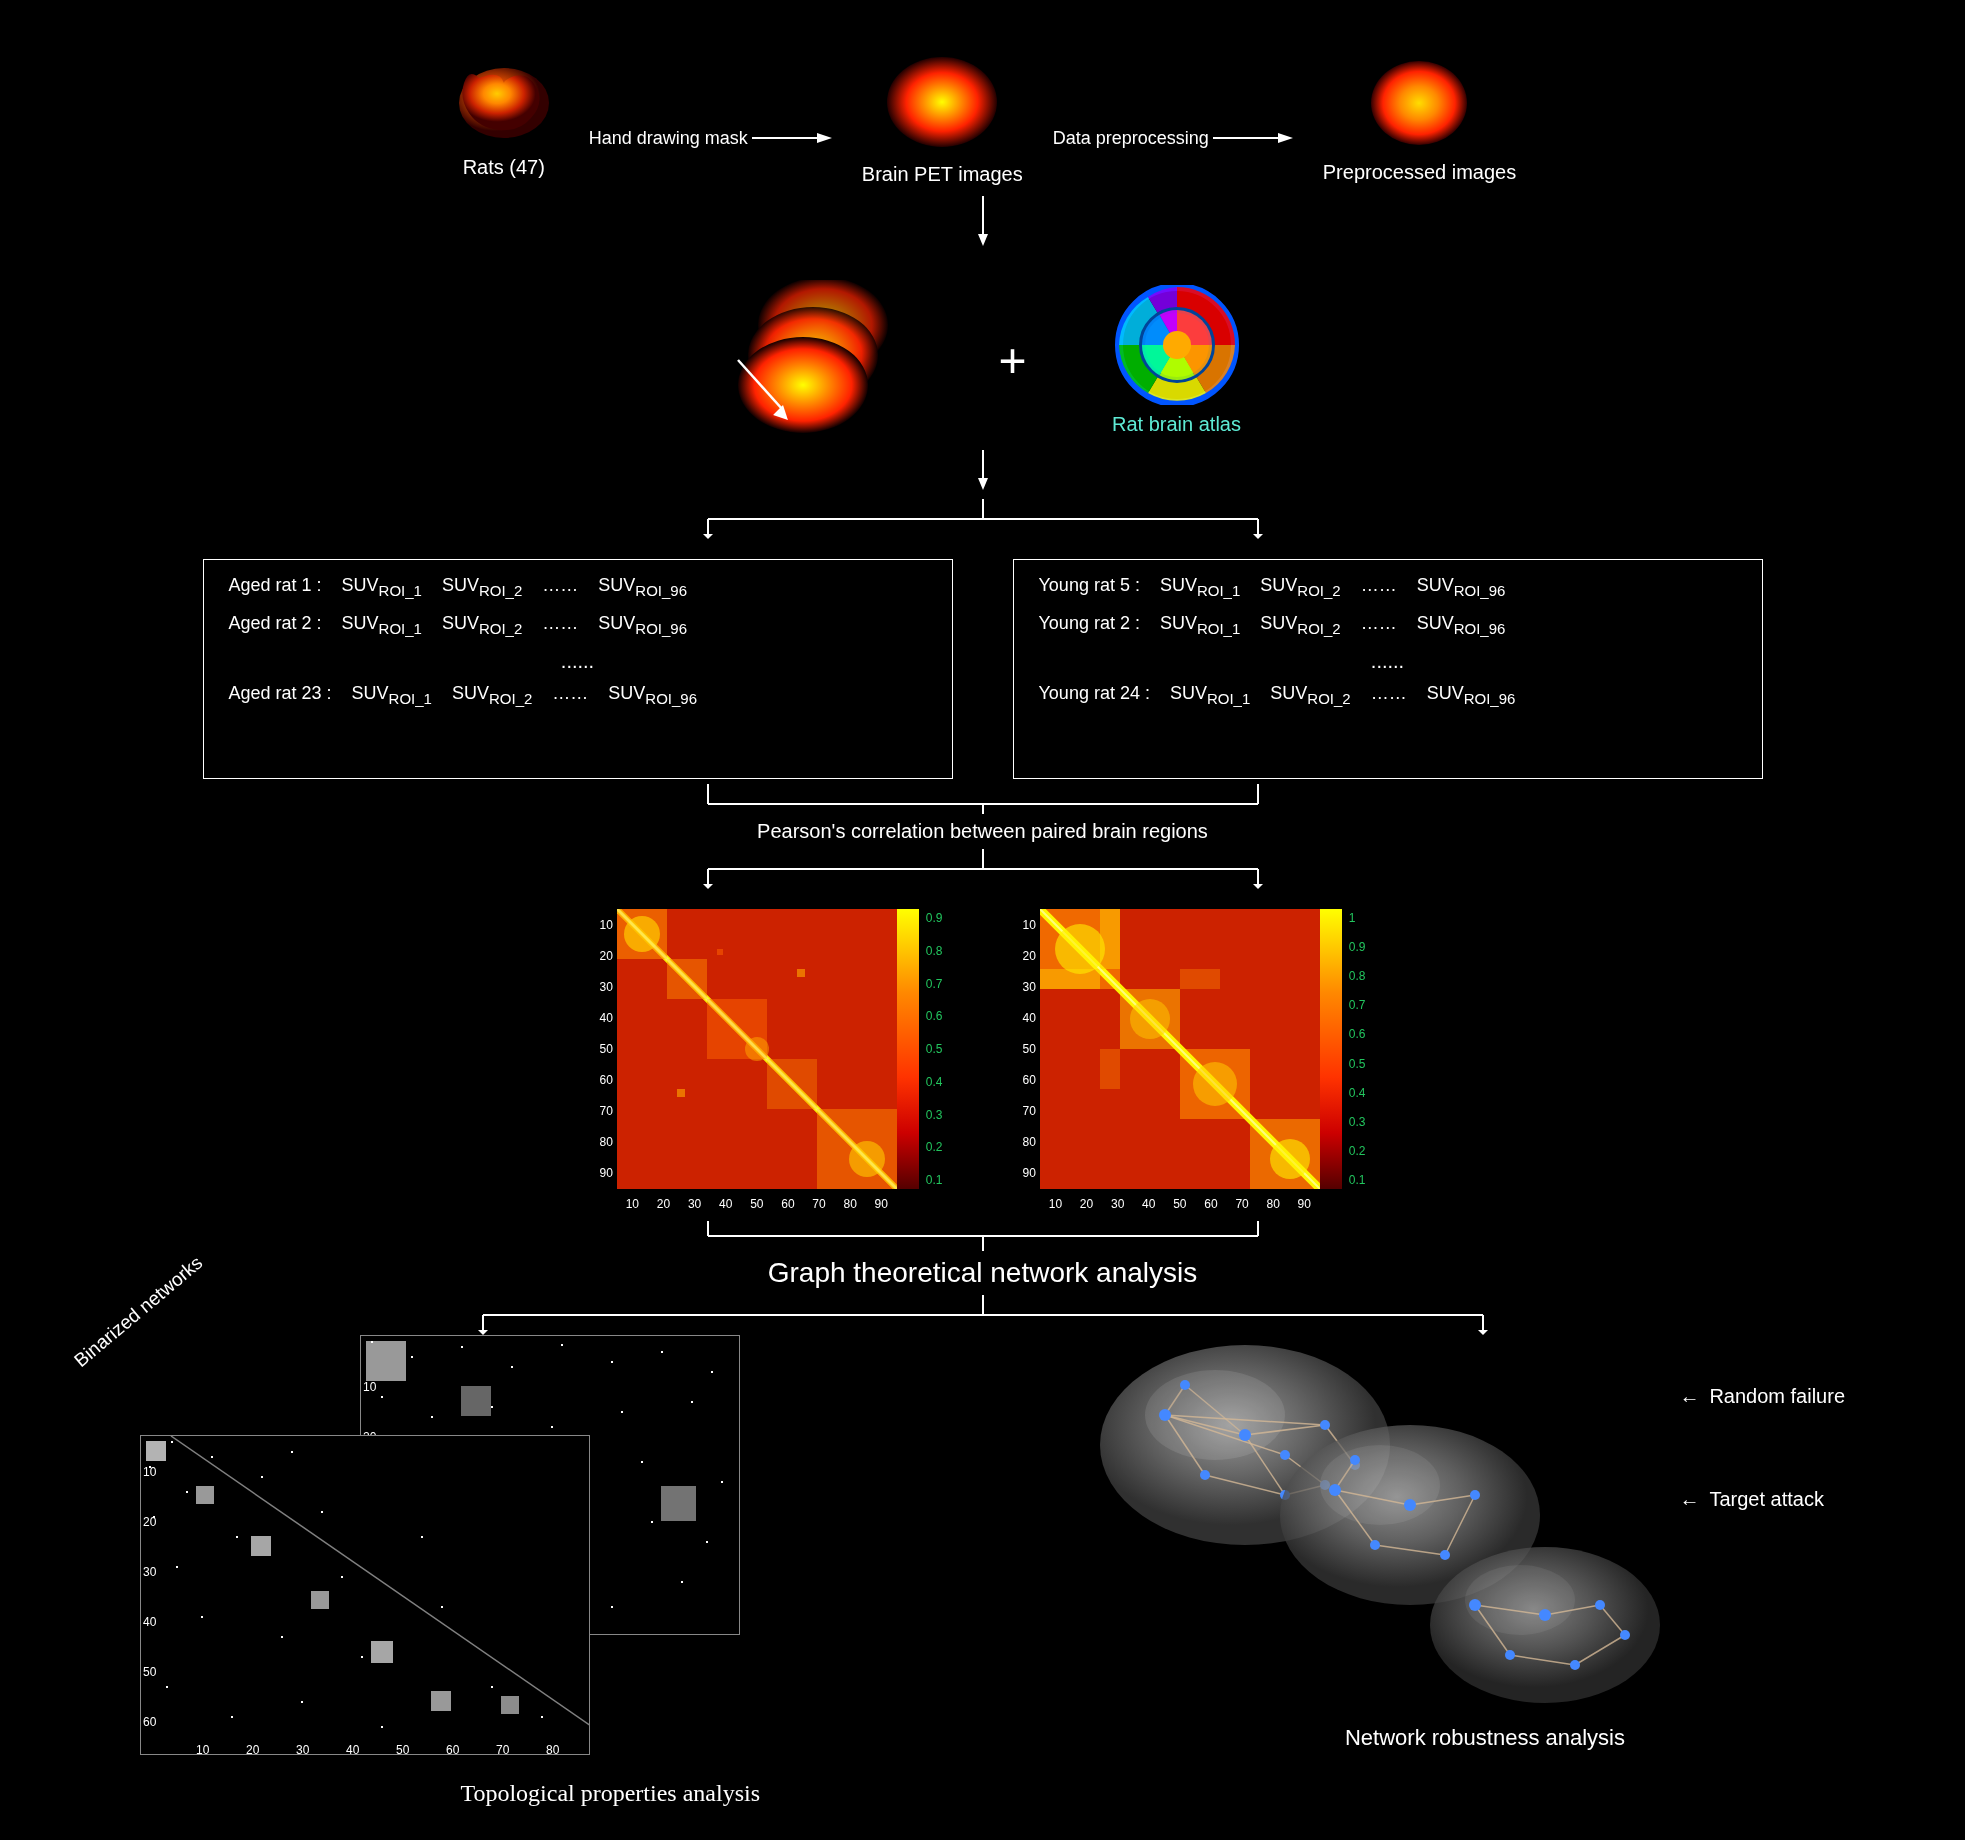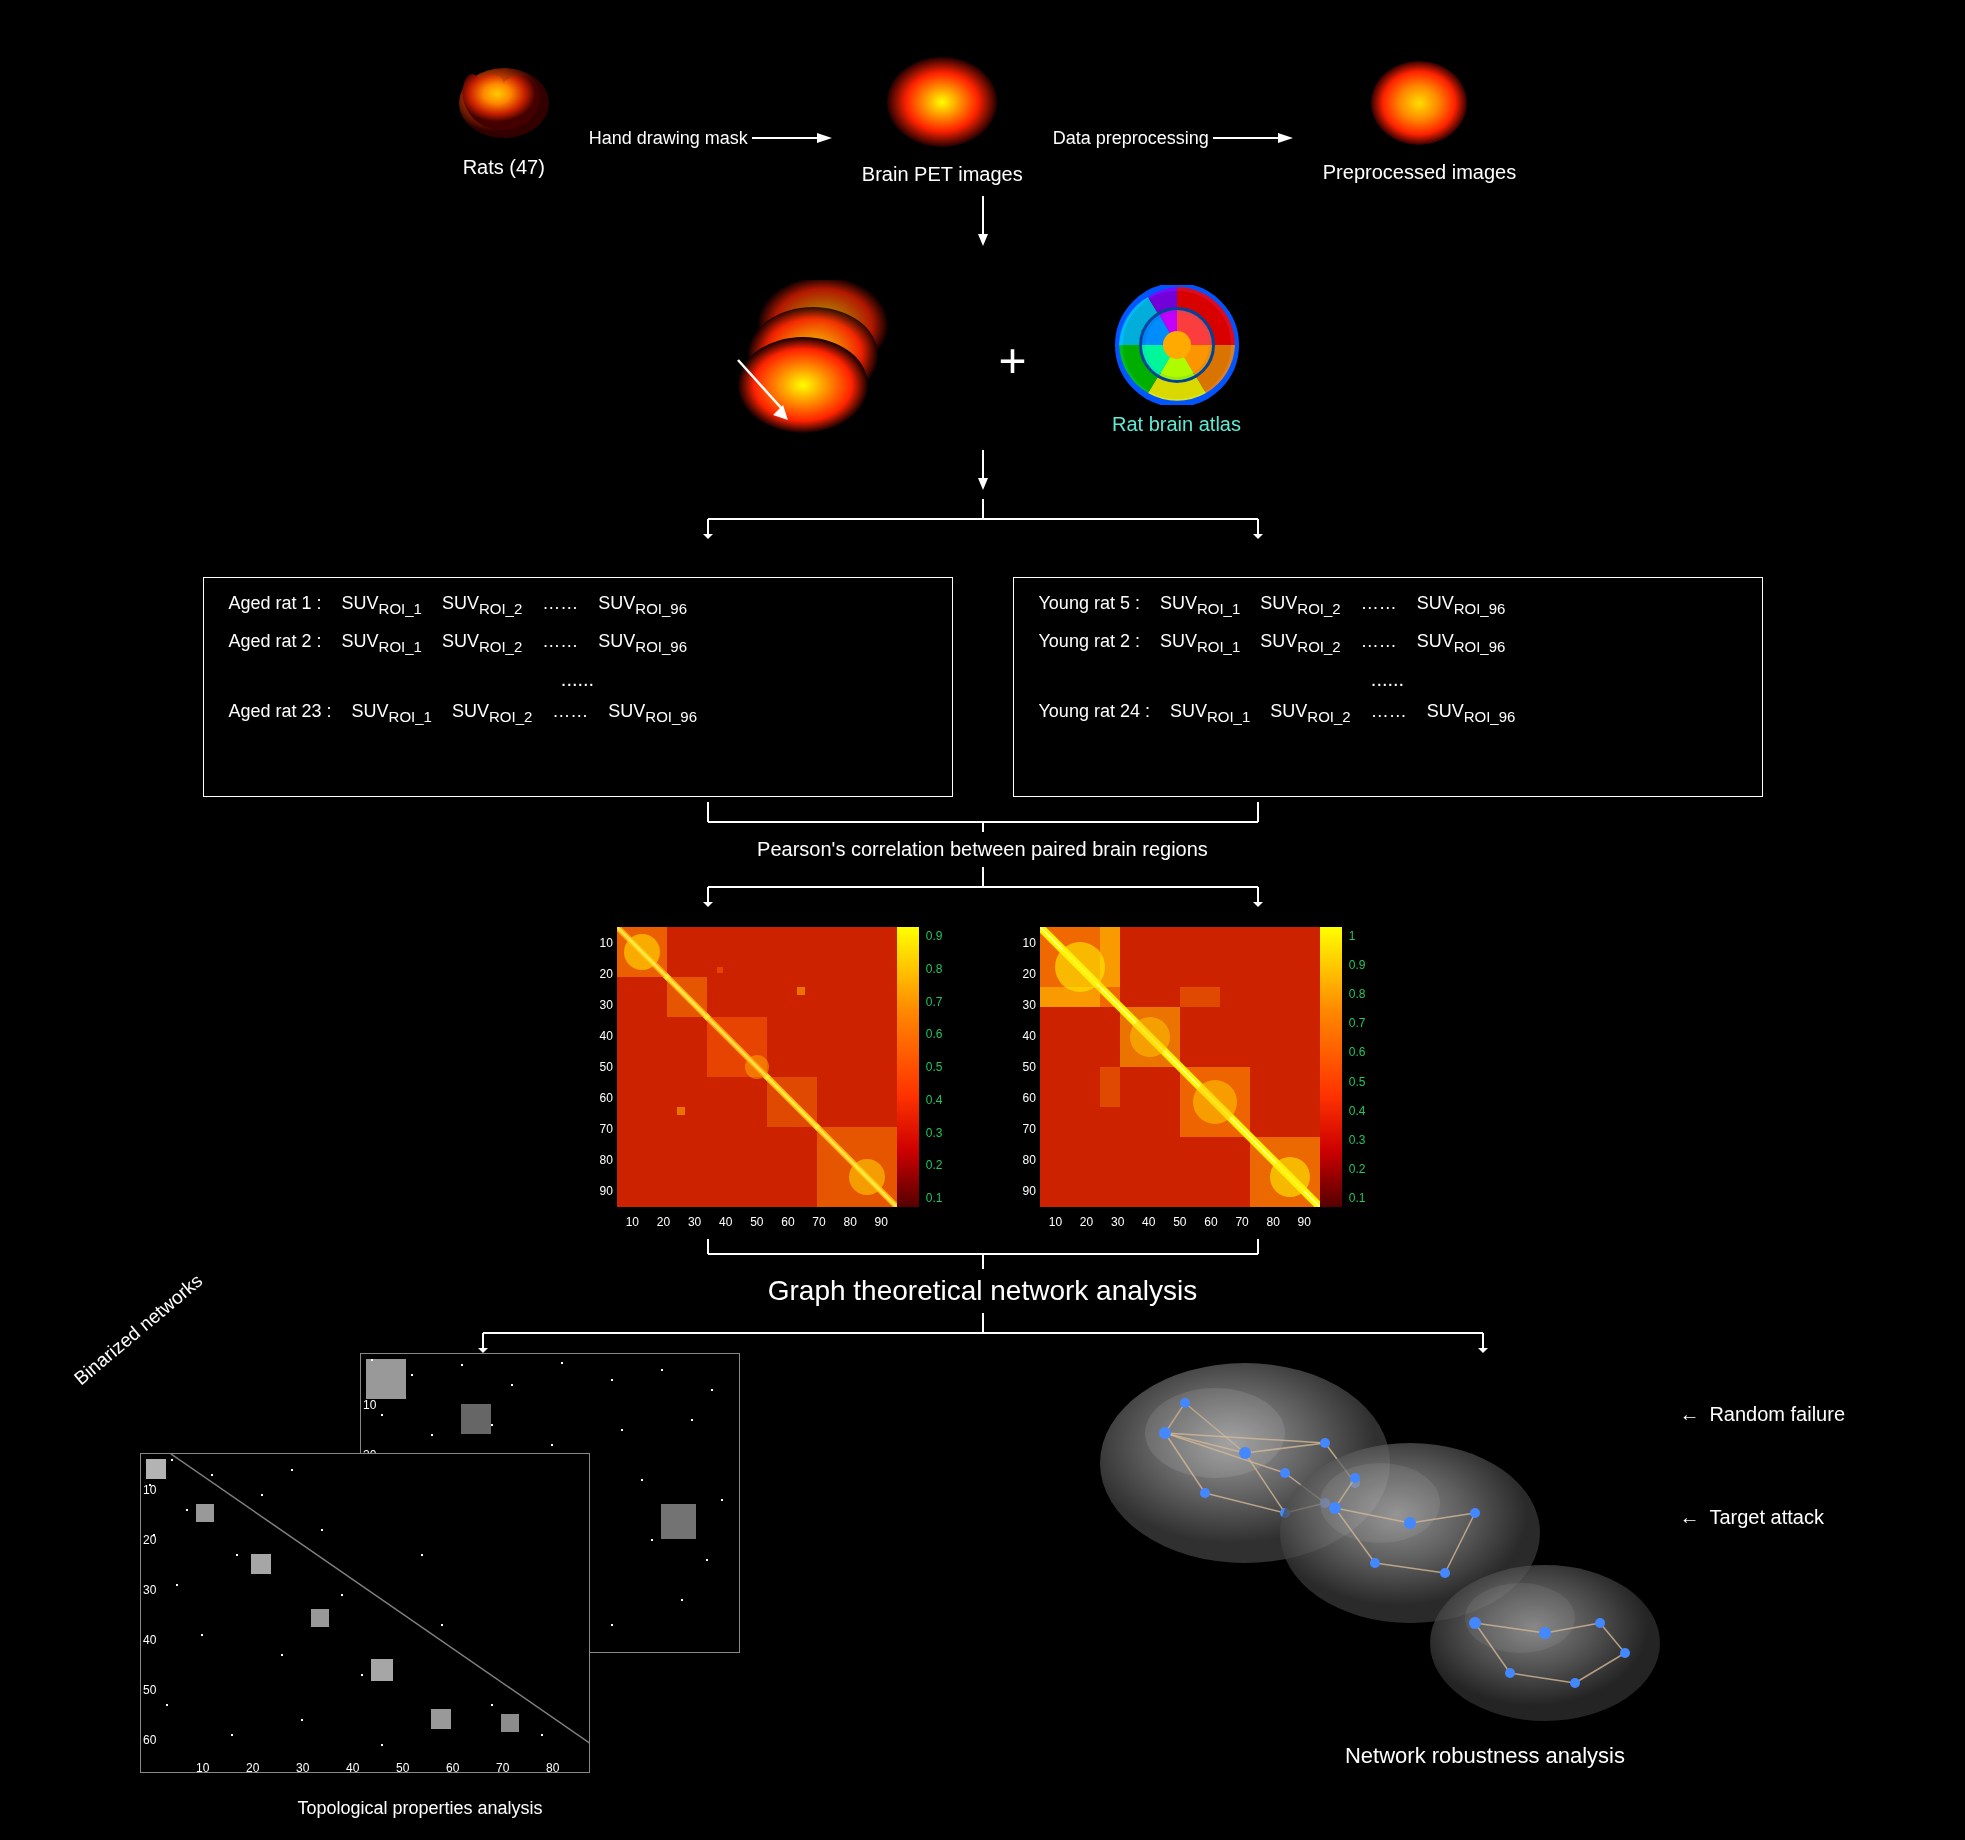--- a/index.html
+++ b/index.html
@@ -85,21 +85,21 @@
       display: flex;
       flex-direction: column;
       align-items: center;
     }
 
     
     .tables-row {
       display: flex;
       justify-content: center;
       gap: 60px;
-      margin-top: 38px;
+      margin-top: 20px;
     }
 
     .data-table-row {
       display: flex;
       gap: 20px;
       margin-bottom: 14px;
       font-size: 18px;
       align-items: baseline;
     }
 
@@ -715,21 +715,21 @@
             <text x="155" y="318" fill="white" font-size="12">30</text>
             <text x="205" y="318" fill="white" font-size="12">40</text>
             <text x="255" y="318" fill="white" font-size="12">50</text>
             <text x="305" y="318" fill="white" font-size="12">60</text>
             <text x="355" y="318" fill="white" font-size="12">70</text>
             <text x="405" y="318" fill="white" font-size="12">80</text>
           </svg>
         </div>
       </div>
 
-      <div style="text-align:center; font-size:18px; color:#fff; margin-top:15px;">Topological properties analysis</div>
+      <div style="text-align:right; font-size:24px; color:#fff; margin-top:15px;font-family:Liberation Serif, serif;">Topological properties analysis</div>
     </div>
 
     <div style="display:flex; flex-direction:column; align-items:flex-start; margin-top:0; width:800px;">
 
       <div style="position:relative; width:760px; height:380px;">
 
         <div style="position:absolute; top:0; left:0;">
           <svg width="320" height="220">
             <defs>
               <radialGradient id="brainGrad1" cx="45%" cy="40%">

